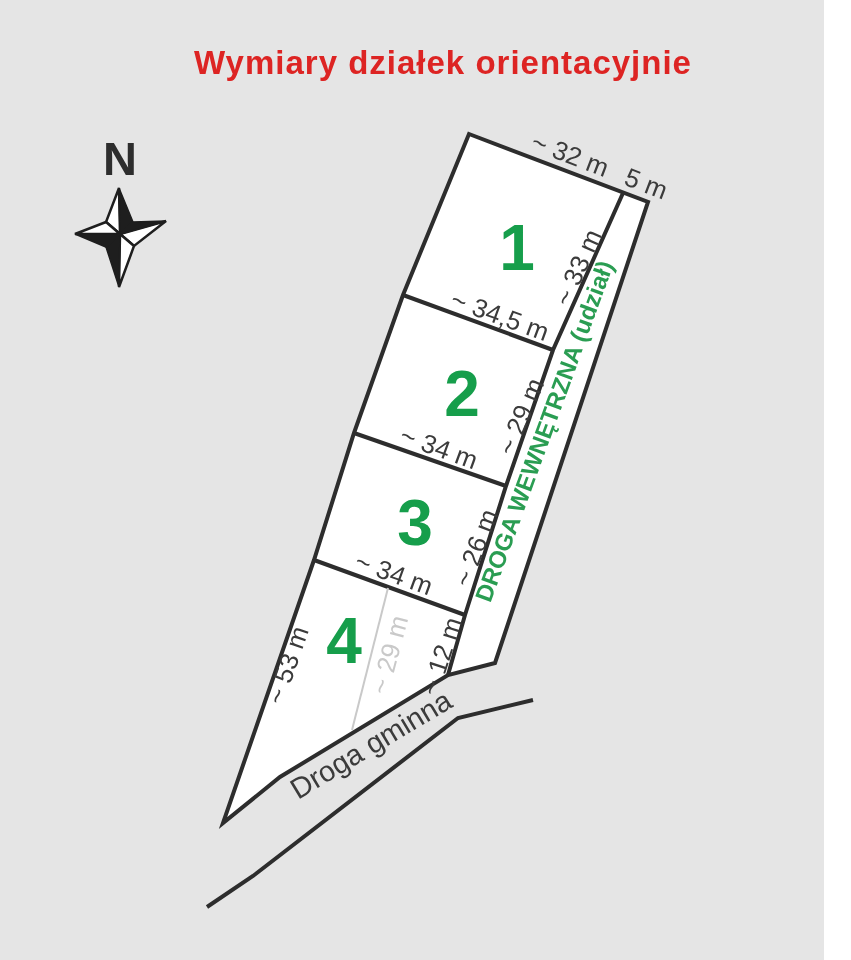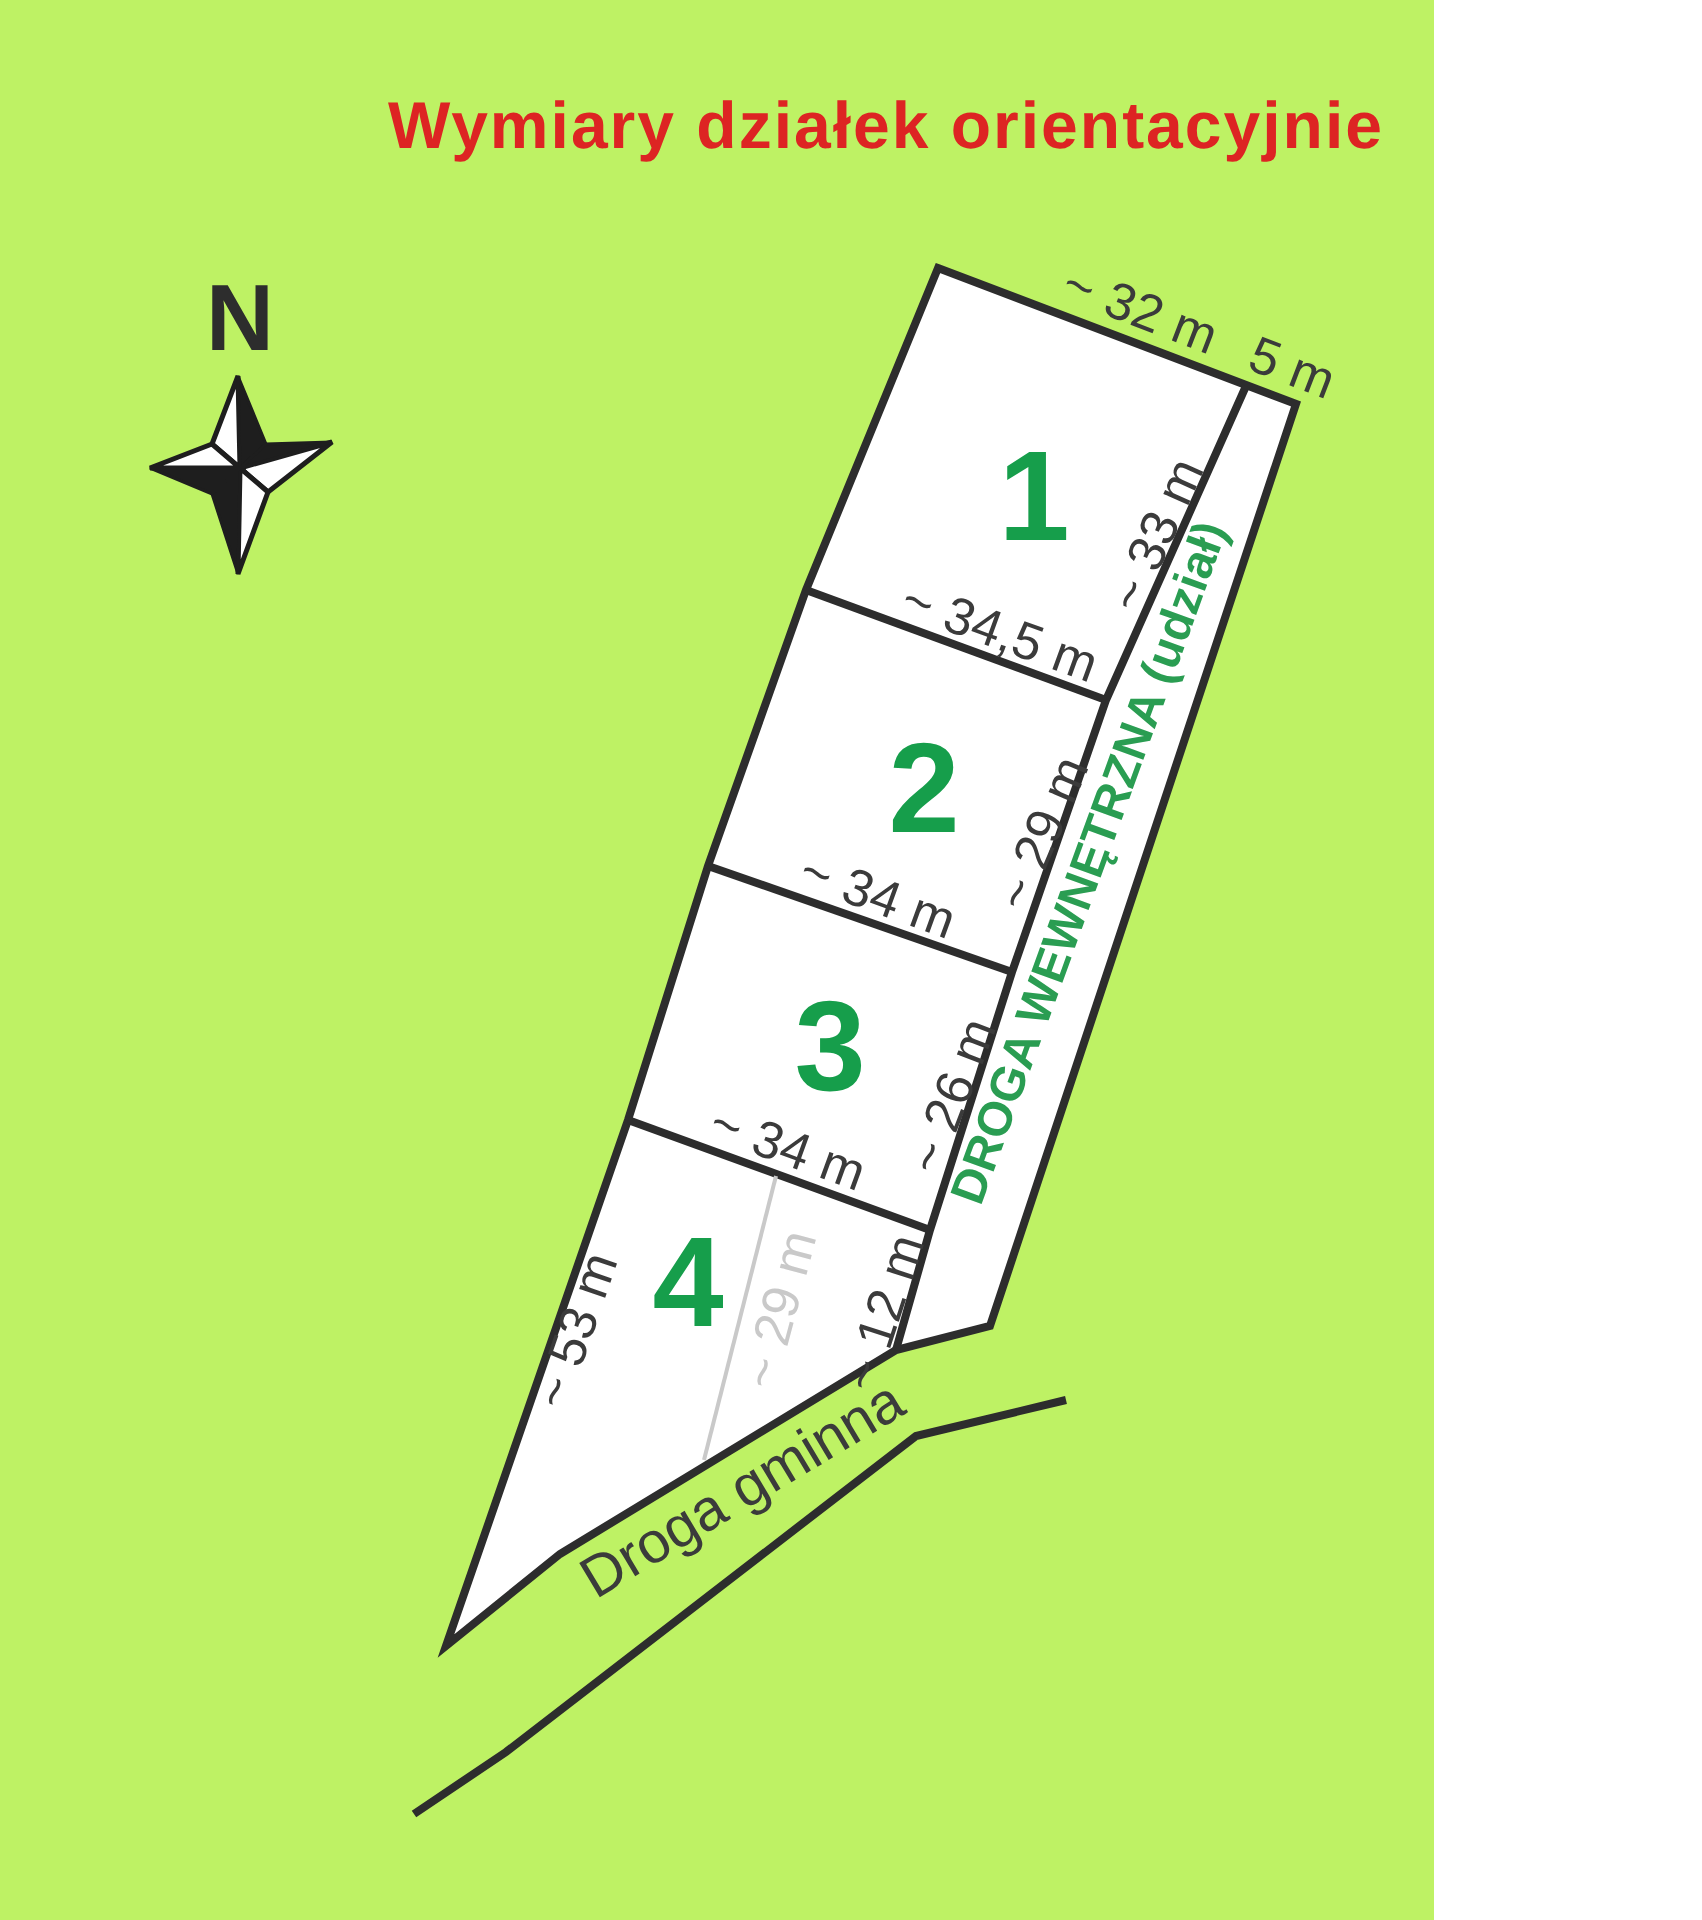--- a/index.html
+++ b/index.html
@@ -1,19 +1,19 @@
 <!DOCTYPE html>
 <html><head>
 <meta charset="utf-8">
 <style>
   html,body{margin:0;padding:0;background:#ffffff;}
   .stage{
     position:relative;
-    width:717px;height:960px;
-    background:#bef264;
+    width:824px;height:960px;
+    background:#e5e5e5;
     overflow:hidden;
     font-family:"Liberation Sans", sans-serif;
   }
   .title{
     position:absolute;
     top:44px;left:443px;
     transform:translateX(-50%);
     white-space:nowrap;
     font-size:33px;
     font-weight:700;

